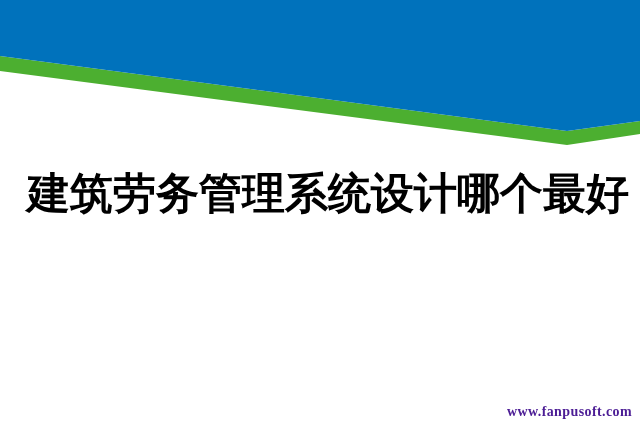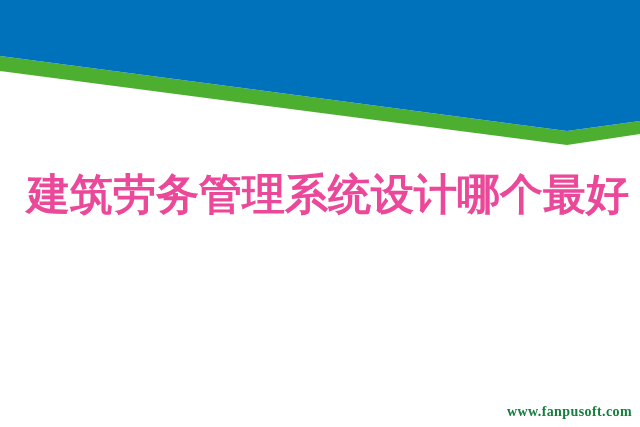--- a/index.html
+++ b/index.html
@@ -45,25 +45,25 @@
     top: 168px;
     width: 640px;
     height: 62px;
   }
   .title {
     position: absolute;
     left: 27px;
     top: 0;
     width: 604px;
     margin: 0;
-    font-family: Liberation Sans, sans-serif;
+    font-family: Liberation Serif, serif;
     font-size: 43px;
     line-height: 52px;
     font-weight: bold;
-    color: #ec4899;
+    color: #000000;
     letter-spacing: 0px;
     white-space: nowrap;
     -webkit-font-smoothing: none;
   }
 
   
   .logo {
     position: absolute;
     left: 505px;
     top: 374px;
@@ -100,21 +100,21 @@
   }
   .logo-url {
     position: absolute;
     left: 2px;
     top: 30px;
     width: 128px;
     font-family: "Liberation Serif", "DejaVu Serif", serif;
     font-size: 14px;
     line-height: 16px;
     font-weight: bold;
-    color: #15803d;
+    color: #4c1d95;
     letter-spacing: 0.4px;
     white-space: nowrap;
   }
 </style>
 </head>
 <body>
 
 <div class="slide">
 
   <div class="banner">

